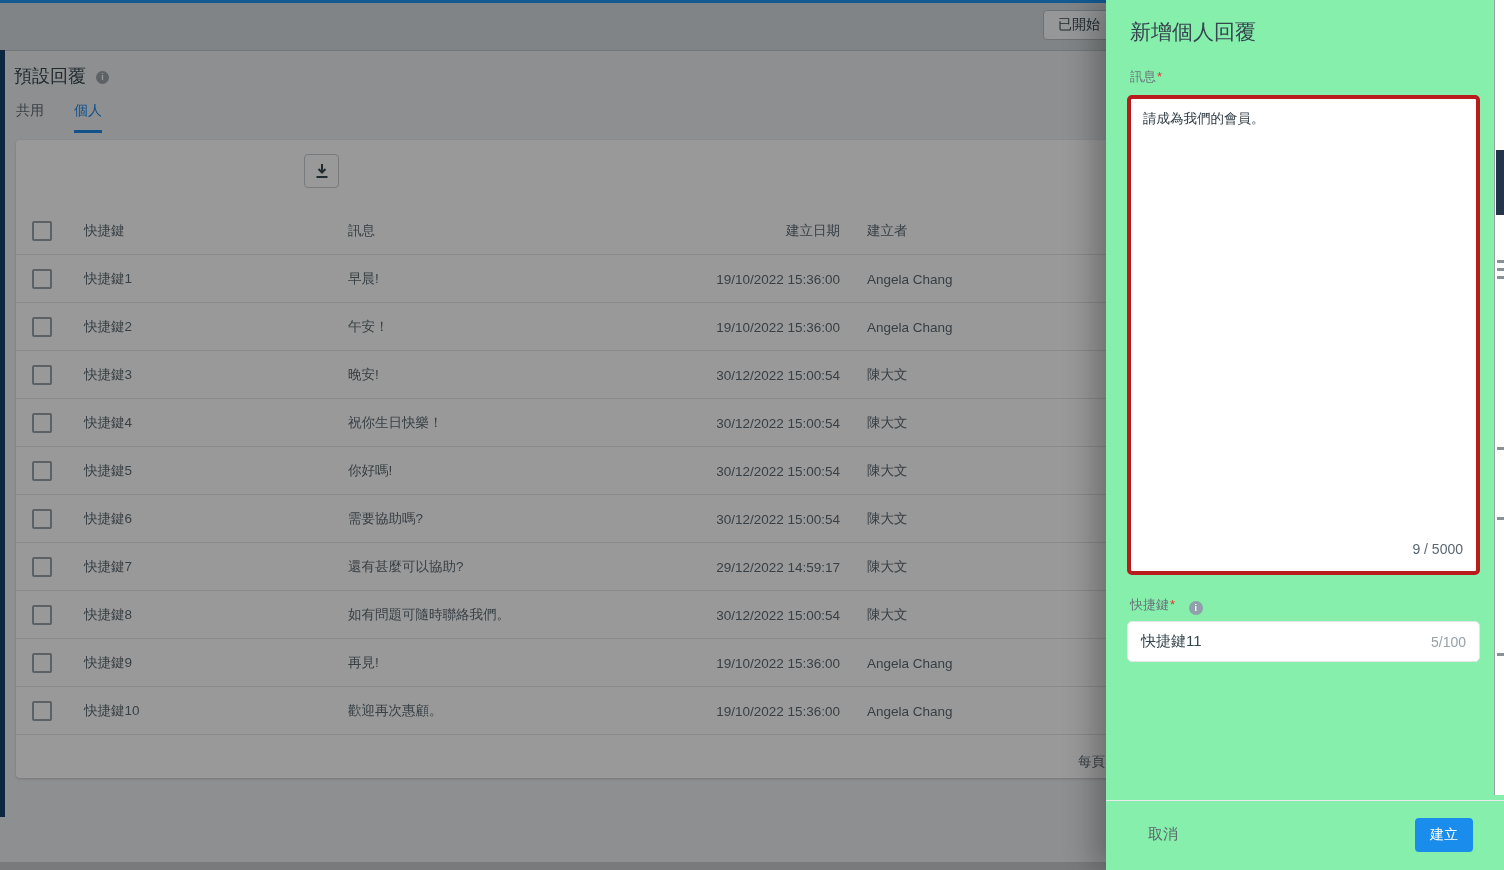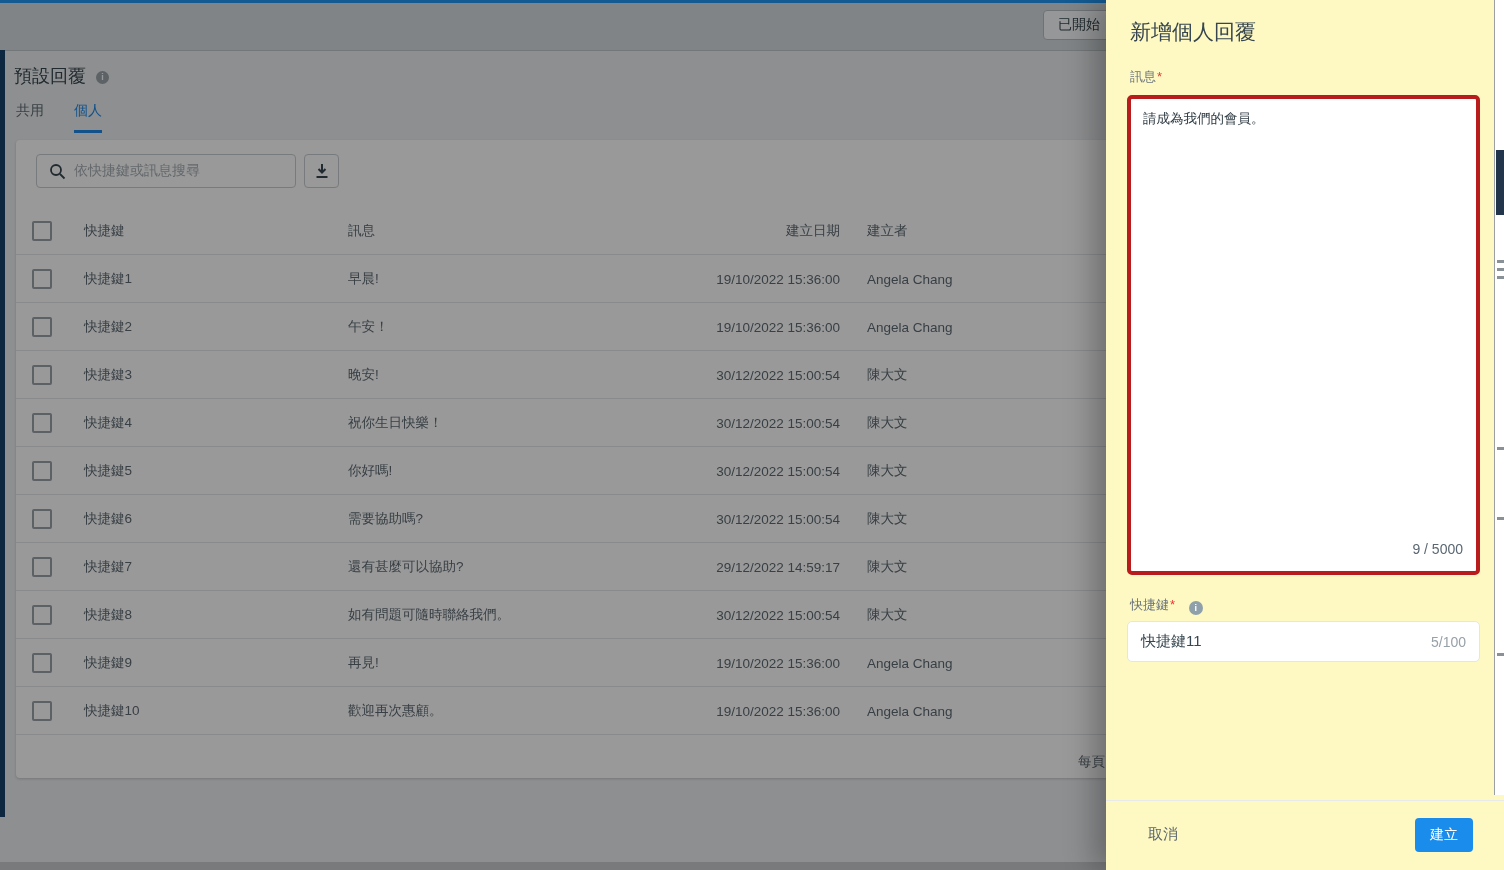--- a/index.html
+++ b/index.html
@@ -39,21 +39,21 @@
   .c-message{left:332px;}
   .c-date{left:560px;width:264px;text-align:right;}
   .c-creator{left:851px;}
   .pagination{position:relative;height:54px;padding-left:48px;}
   .pagination .per-page{position:absolute;left:1062px;top:50%;transform:translateY(-50%);
     font-size:13.5px;color:#5f6b73;white-space:nowrap;}
   .bottom-band{position:absolute;left:0;bottom:0;width:100%;height:8px;background:#c9ccce;}
   
   .overlay{position:absolute;inset:0;background:rgba(0,0,0,.40);}
   
-  .drawer{position:absolute;left:1106px;top:0;width:398px;height:870px;background:#fef9c3;
+  .drawer{position:absolute;left:1106px;top:0;width:398px;height:870px;background:#86efac;
     box-shadow:-12px 0 28px rgba(0,0,0,.28);}
   .drawer-title{position:absolute;left:24px;top:18px;font-size:21px;color:#36454f;}
   .field-label{position:absolute;font-size:13px;color:#6a747c;}
   .req{color:var(--required_red);margin-left:1px;}
   .msg-label{left:24px;top:68px;}
   .textarea{position:absolute;left:21px;top:95px;width:353px;height:480px;border:4px solid #b91c1c;border-radius:5px;
     box-sizing:border-box;background:#fff;}
   .textarea .msg-text{position:absolute;left:12px;top:11px;font-size:13.5px;color:#2e3a42;white-space:pre-wrap;}
   .textarea .counter{position:absolute;right:13px;bottom:14px;font-size:14px;color:#5a6772;}
   .sc-label{left:24px;top:596px;}
@@ -90,27 +90,20 @@
   <div class="page-title">
     <span>預設回覆</span><span class="info-icon">i</span>
   </div>
 
   <div class="tabs">
     <span class="tab">共用</span>
     <span class="tab active">個人</span>
   </div>
 
   <div class="card">
-    <div class="search-box">
-      <svg width="17" height="17" viewBox="0 0 17 17">
-        <circle cx="7" cy="7" r="5" fill="none" stroke="#37474f" stroke-width="1.8"></circle>
-        <line x1="11" y1="11" x2="15.5" y2="15.5" stroke="#37474f" stroke-width="1.8"></line>
-      </svg>
-      <span class="search-placeholder">依快捷鍵或訊息搜尋</span>
-    </div>
     <div class="download-btn">
       <svg width="16" height="16" viewBox="0 0 16 16">
         <path d="M8 1 v8 M4.5 6 L8 9.5 L11.5 6" fill="none" stroke="#37474f" stroke-width="2"></path>
         <line x1="2.5" y1="14" x2="13.5" y2="14" stroke="#37474f" stroke-width="2"></line>
       </svg>
     </div>
 
     <div class="table">
       <div class="thead">
         <span class="checkbox"></span>

